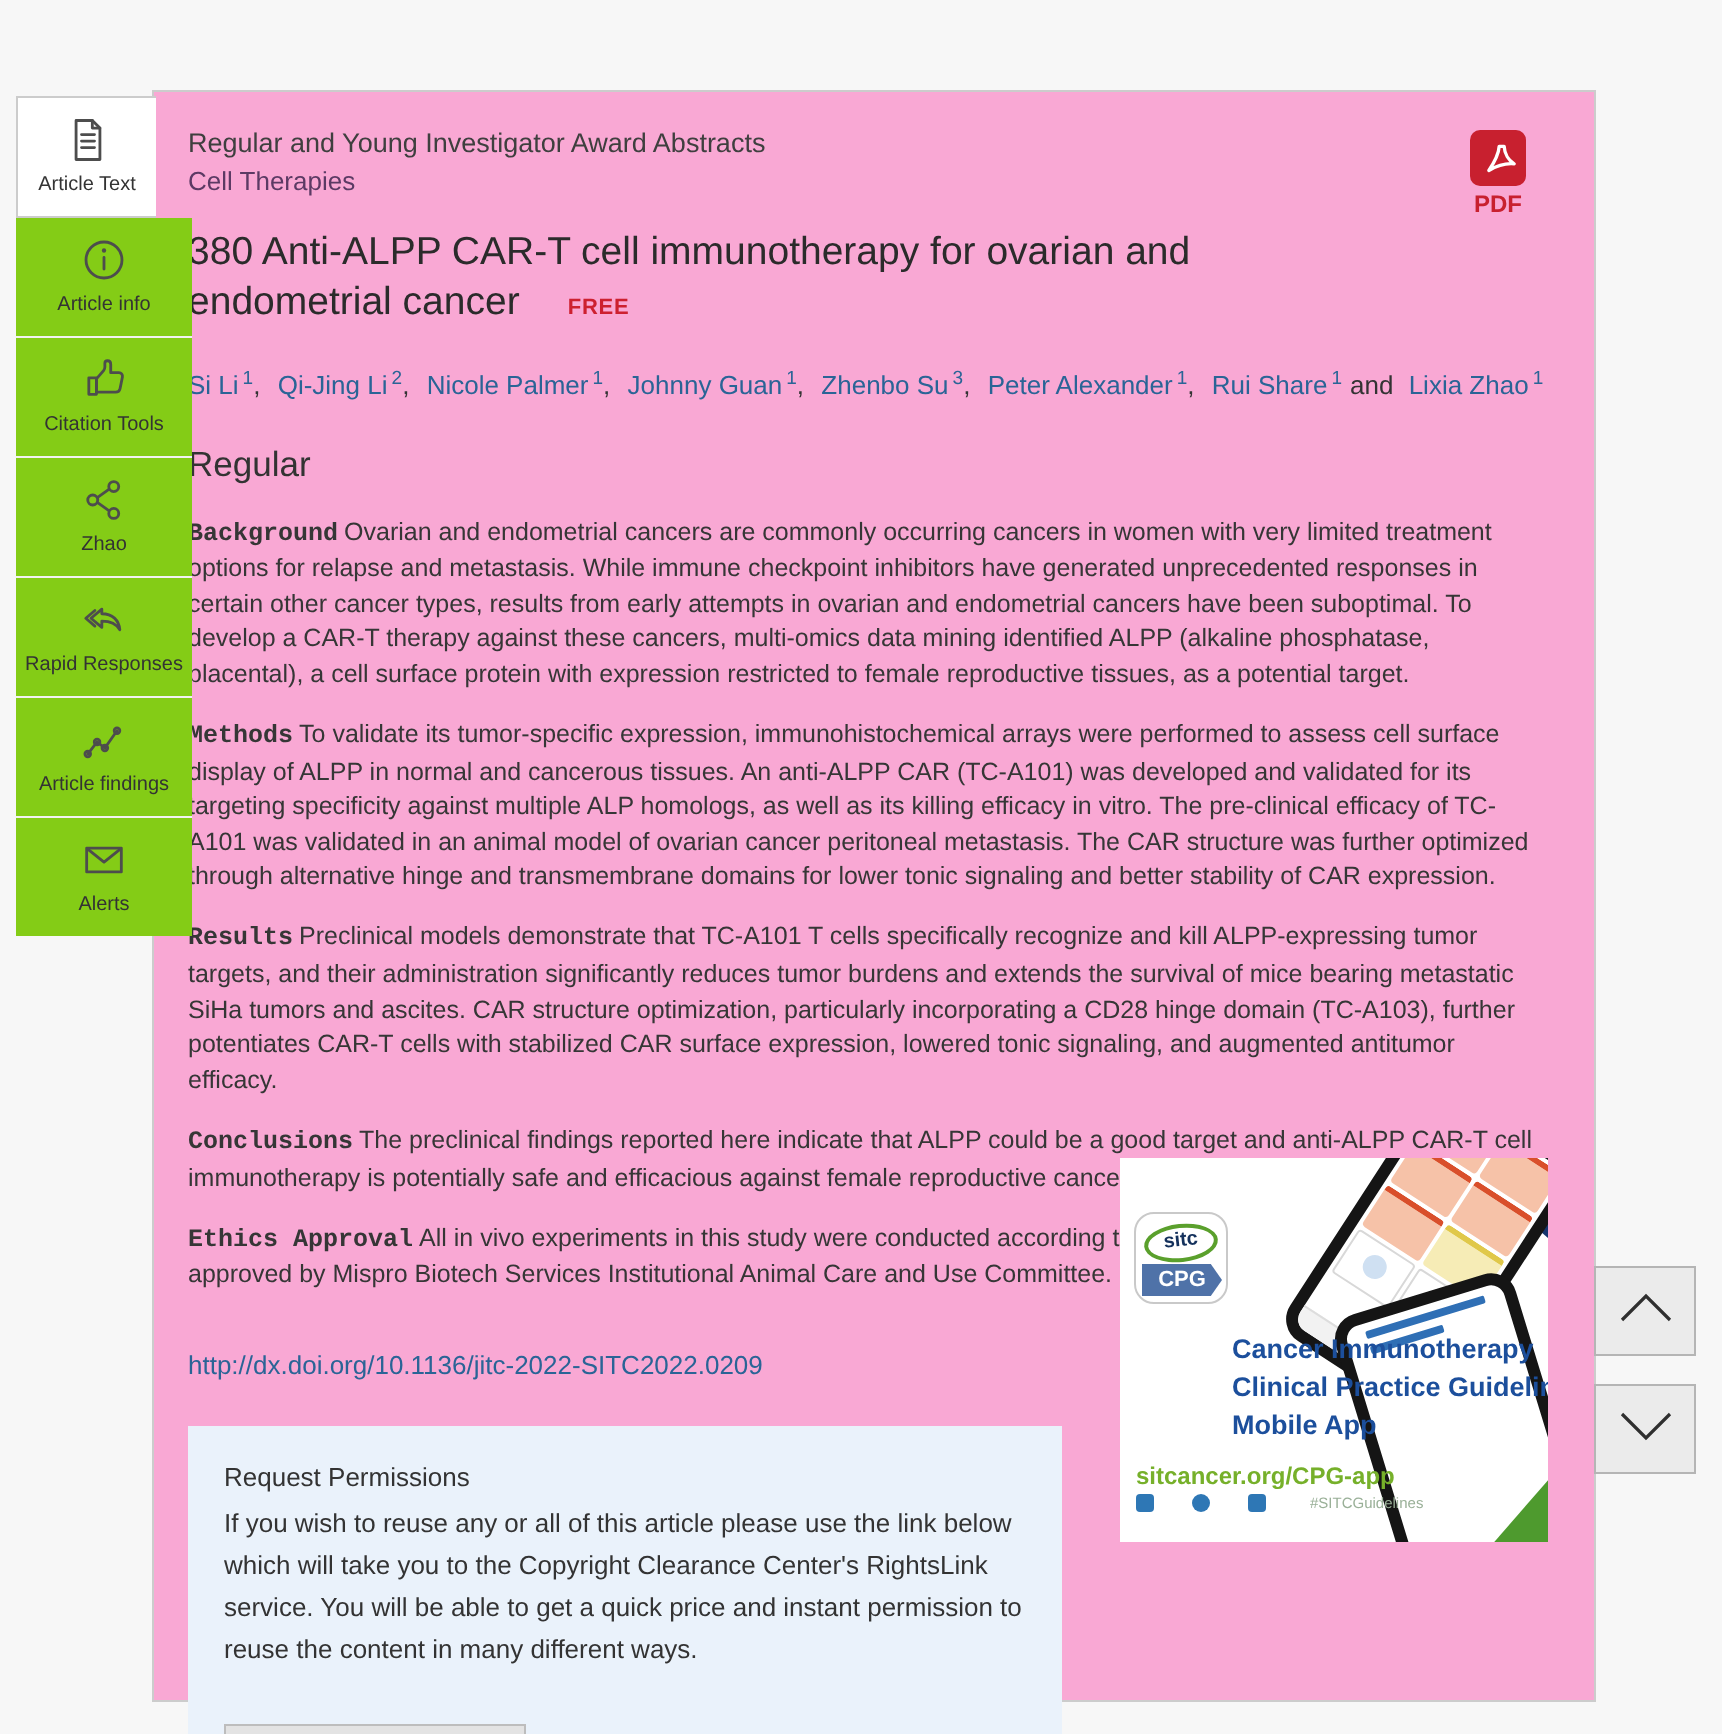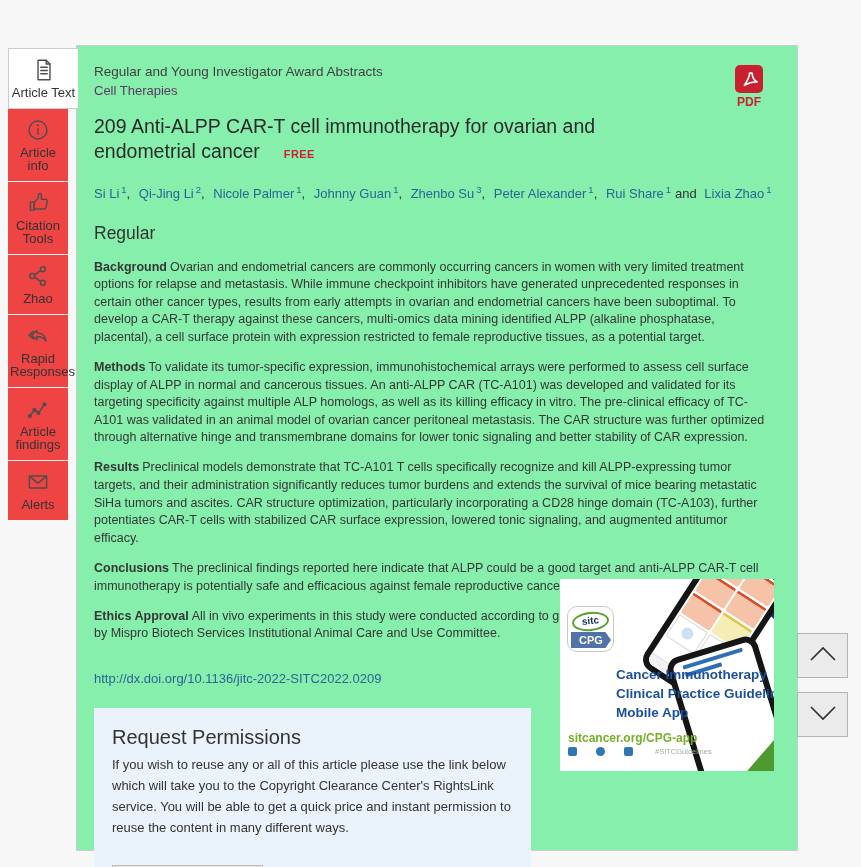--- a/index.html
+++ b/index.html
@@ -5,50 +5,50 @@
   html,body{margin:0;padding:0;}
   body{
     width:861px;height:867px;position:relative;overflow:hidden;
     background:#f7f7f7;
     font-family:"Liberation Sans", sans-serif;
     -webkit-font-smoothing:antialiased;
   }
   
   .card{
     position:absolute;left:76px;top:45px;width:722px;height:806px;
-    background:#86efac;border:1px solid #ccc;box-sizing:border-box;
+    background:#f9a8d4;border:1px solid #ccc;box-sizing:border-box;
   }
   .content{position:relative;padding:18px 24px 0 17px;height:100%;box-sizing:border-box;}
   .cat1{font-size:13.5px;color:#3f3f3f;}
   .cat2{font-size:13px;color:#5c3a64;margin-top:4px;}
   .title{margin-top:16px;font-size:19.5px;color:#2b2b2b;line-height:1.3;max-width:575px;font-weight:400;}
   .free{color:#cd2030;font-size:11px;font-weight:700;margin-left:24px;letter-spacing:.4px;}
   .pdf-block{position:absolute;top:19px;right:31px;width:34px;text-align:center;cursor:pointer;}
   .pdf-badge{width:28px;height:28px;background:#c8202f;border-radius:5px;margin:0 auto;display:flex;align-items:center;justify-content:center;}
   .pdf-label{font-size:12px;font-weight:700;color:#c8202f;margin-top:2px;}
   .authors{margin-top:19px;font-size:13px;color:#333;max-width:690px;}
   .authors a{color:#2a6496;text-decoration:none;}
   .authors sup{font-size:9.5px;color:#2a6496;margin-left:2px;}
   .authors .sep{margin-right:5px;color:#333;}
   .authors .and{margin:0 4px;color:#333;}
   .abs-h{margin-top:22px;font-size:17.5px;font-weight:400;color:#333;}
   .sec{font-size:12.5px;line-height:17.6px;color:#363636;margin-top:10px;max-width:684px;}
-  .sec .lbl{font-weight:700;margin-right:3px;}
+  .sec .lbl{font-weight:700;margin-right:3px;font-family:Liberation Mono, monospace;}
   .doi{display:inline-block;margin-top:16px;font-size:13px;color:#2a6496;text-decoration:none;}
   
   .perm{margin-top:21px;width:437px;background:#eaf2fb;padding:18px 18px 13px;box-sizing:border-box;}
-  .perm h3{font-size:20px;font-weight:400;color:#333;margin:0 0 5px;}
+  .perm h3{font-size:13px;font-weight:400;color:#333;margin:0 0 5px;}
   .perm p{font-size:13px;line-height:21px;color:#333;margin:0;}
   .perm button{margin-top:27px;margin-bottom:9px;background:#e3e3e3;border:1px solid #bdbdbd;padding:9px 14px;font-size:13px;color:#333;cursor:pointer;font-family:inherit;}
   
   .sidebar{position:absolute;left:8px;top:48px;width:68px;z-index:6;}
-  .side-item{background:#ef4444;text-align:center;padding:8px 2px 9px;border-bottom:1px solid #f2f2f2;cursor:pointer;width:60px;box-sizing:border-box;}
+  .side-item{background:#84cc16;text-align:center;padding:8px 2px 9px;border-bottom:1px solid #f2f2f2;cursor:pointer;width:88px;box-sizing:border-box;}
   .side-item:last-child{border-bottom:none;}
   .side-item.active{background:#fff;border:1px solid #ccc;border-right:none;width:70px;position:relative;z-index:7;}
-  .side-item .lab{font-size:13px;color:#333;line-height:13px;margin-top:3px;}
+  .side-item .lab{font-size:10px;color:#333;line-height:13px;margin-top:3px;}
   .side-item svg{display:block;margin:0 auto;}
   
   .scroll-btn{position:absolute;left:797px;width:51px;height:45px;background:#ebebeb;border:1px solid #b5b5b5;box-sizing:border-box;display:flex;align-items:center;justify-content:center;cursor:pointer;z-index:8;padding:0;}
   #scroll-up{top:633px;} #scroll-down{top:692px;}
   
   .promo{position:absolute;left:483px;top:533px;width:214px;height:192px;background:#fff;overflow:hidden;cursor:pointer;}
   .promo .corner-navy{position:absolute;right:0;top:0;width:0;height:0;border-left:46px solid transparent;border-top:40px solid #15356e;z-index:1;}
   .promo .corner-yellow{position:absolute;right:34px;top:0;width:0;height:0;border-left:16px solid transparent;border-top:22px solid #f0c419;z-index:1;}
   .phone{position:absolute;background:#fff;border:6px solid #151515;border-radius:13px;overflow:hidden;z-index:2;box-sizing:border-box;}
   .phone1{width:86px;height:150px;right:16px;top:-30px;transform:rotate(33deg);}
@@ -160,21 +160,21 @@
 
     <a class="pdf-block">
       <span class="pdf-badge">
         <svg width="20" height="20" viewBox="0 0 24 24">
             <path d="M6.5 19.5c4-6 6-10.5 6.2-14.5h3c.2 4.5 2.8 8.5 6 10.5-5.5-.5-11 1.5-15.2 4z" fill="none" stroke="#fff" stroke-width="2" stroke-linejoin="round"></path>
           </svg>
       </span>
       <div class="pdf-label">PDF</div>
     </a>
 
-    <h1 class="title"><span>209 Anti-ALPP CAR-T cell immunotherapy for ovarian and endometrial cancer</span><span class="free">FREE</span></h1>
+    <h1 class="title"><span>380 Anti-ALPP CAR-T cell immunotherapy for ovarian and endometrial cancer</span><span class="free">FREE</span></h1>
 
     <p class="authors">
       <a><span>Si Li</span><sup>1</sup></a><span class="sep">,</span>
       <a><span>Qi-Jing Li</span><sup>2</sup></a><span class="sep">,</span>
       <a><span>Nicole Palmer</span><sup>1</sup></a><span class="sep">,</span>
       <a><span>Johnny Guan</span><sup>1</sup></a><span class="sep">,</span>
       <a><span>Zhenbo Su</span><sup>3</sup></a><span class="sep">,</span>
       <a><span>Peter Alexander</span><sup>1</sup></a><span class="sep">,</span>
       <a><span>Rui Share</span><sup>1</sup></a><span class="and">and</span>
       <a><span>Lixia Zhao</span><sup>1</sup></a>

